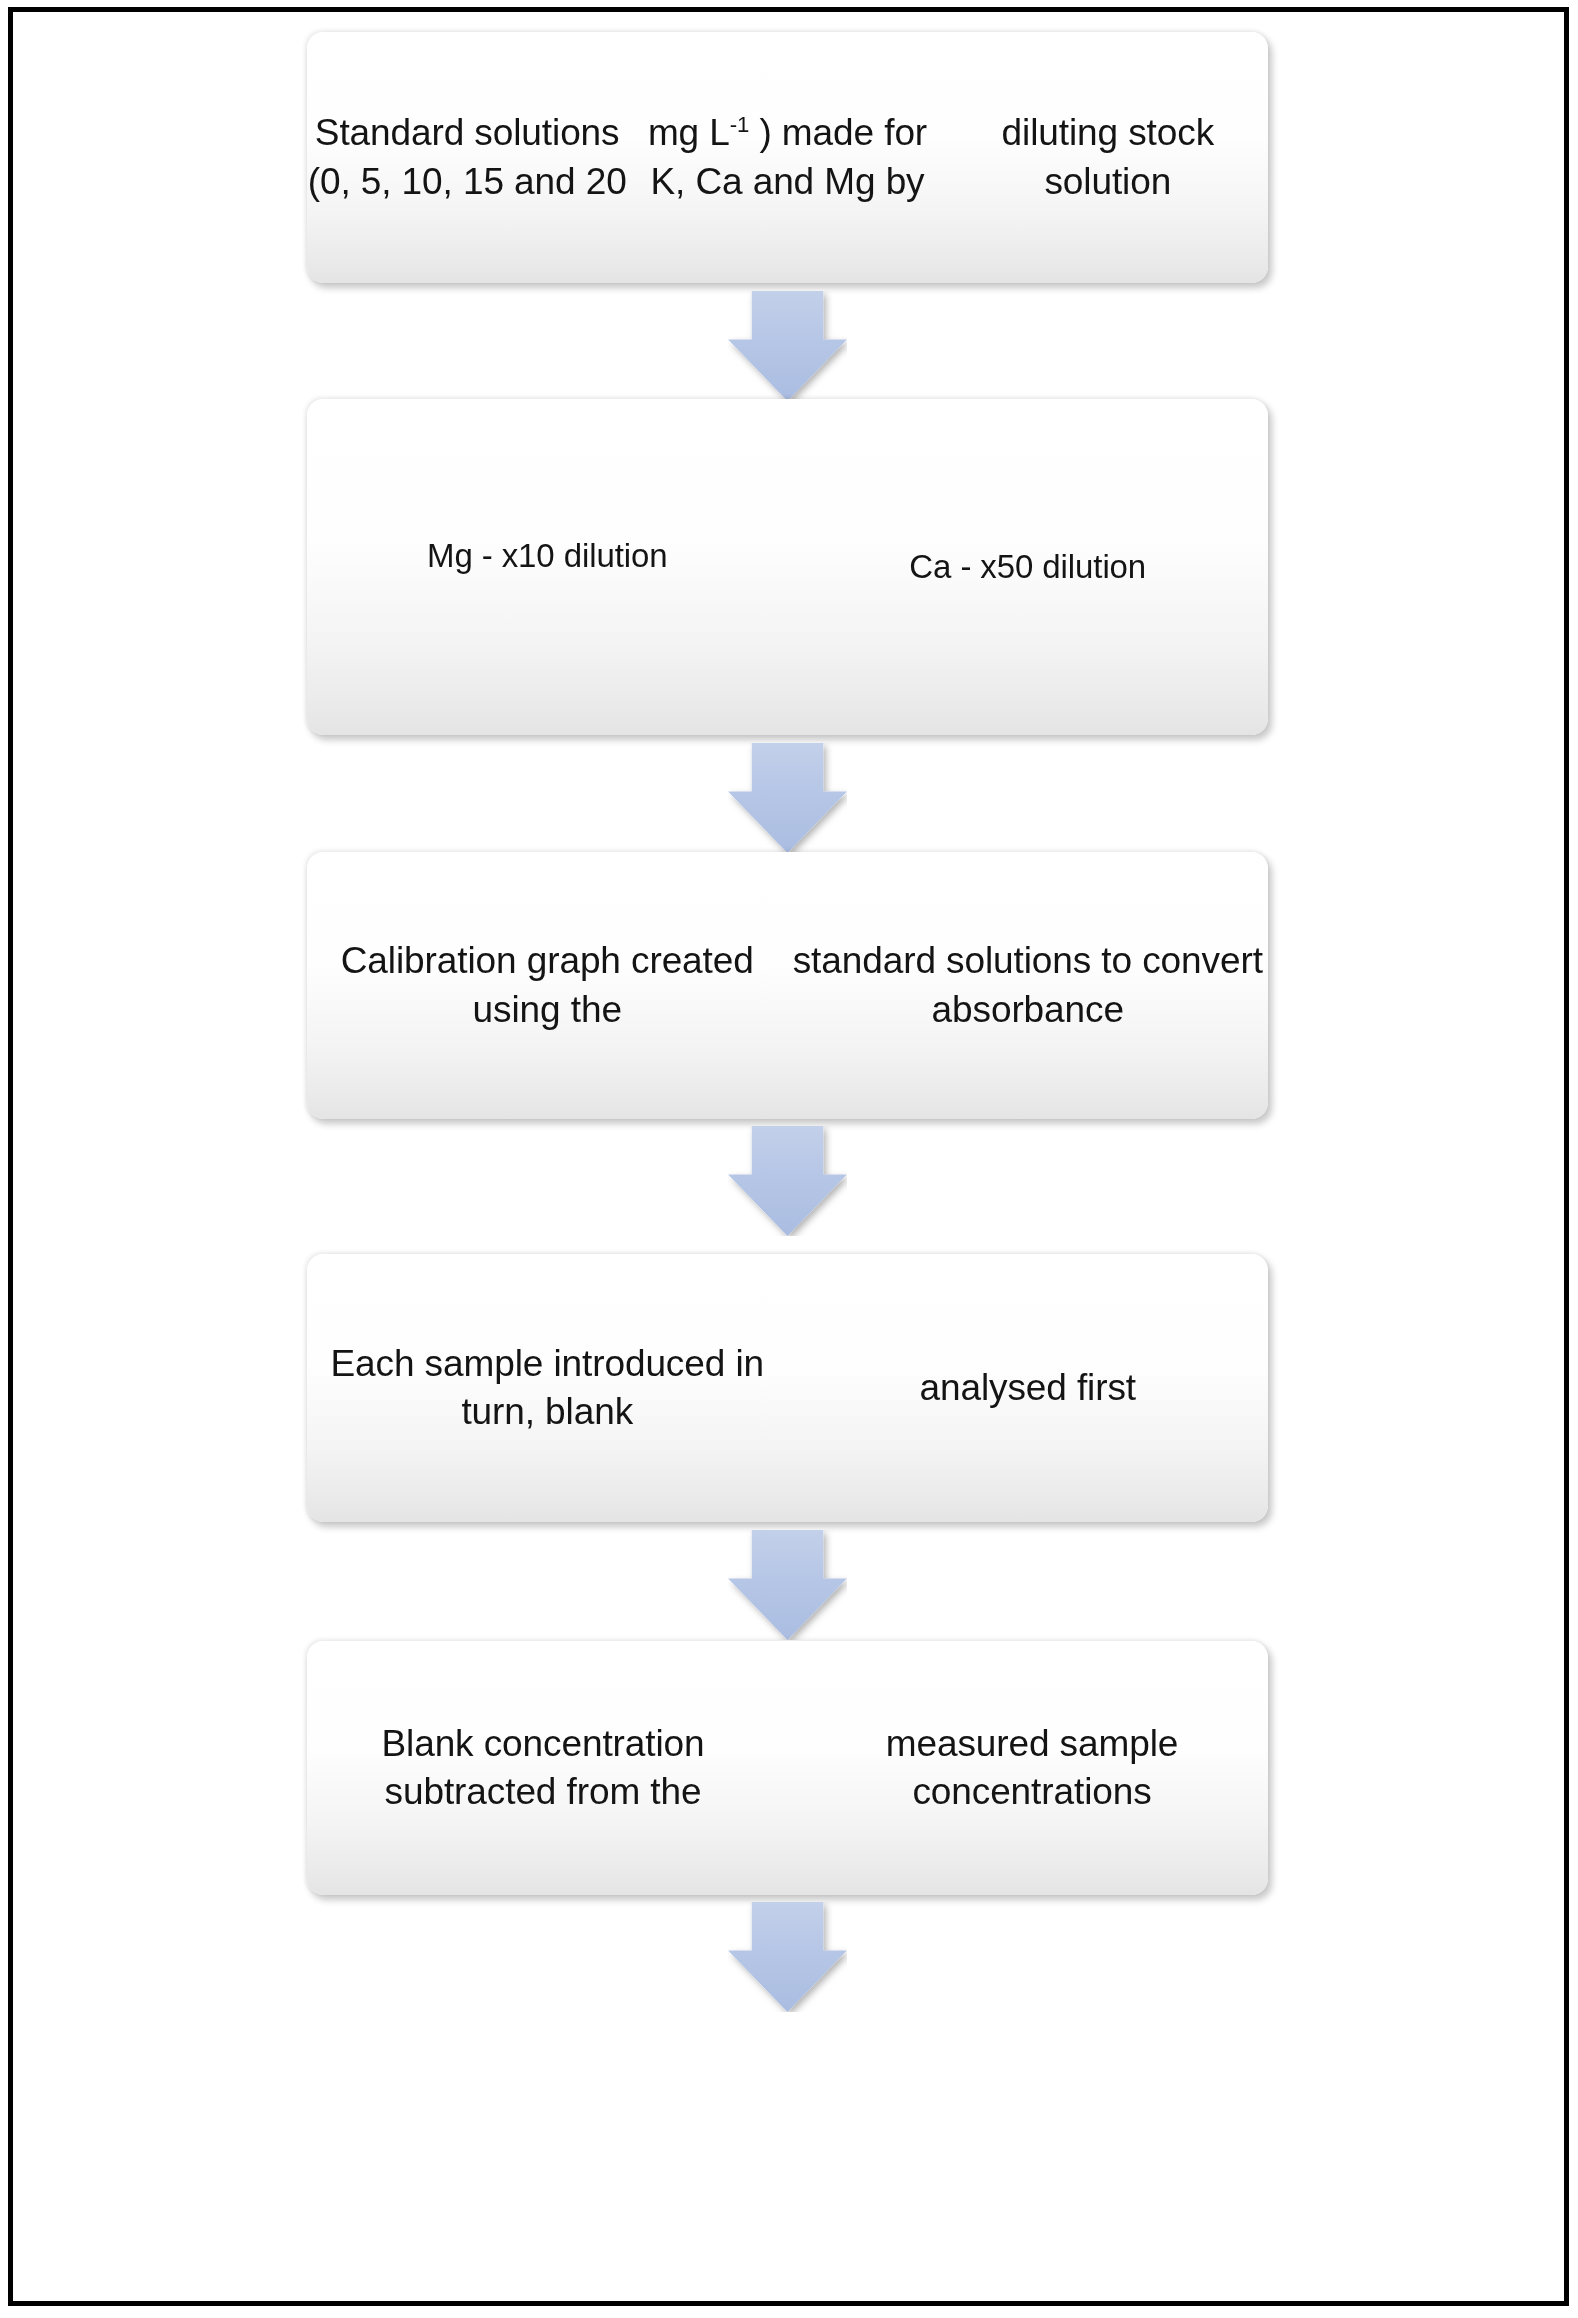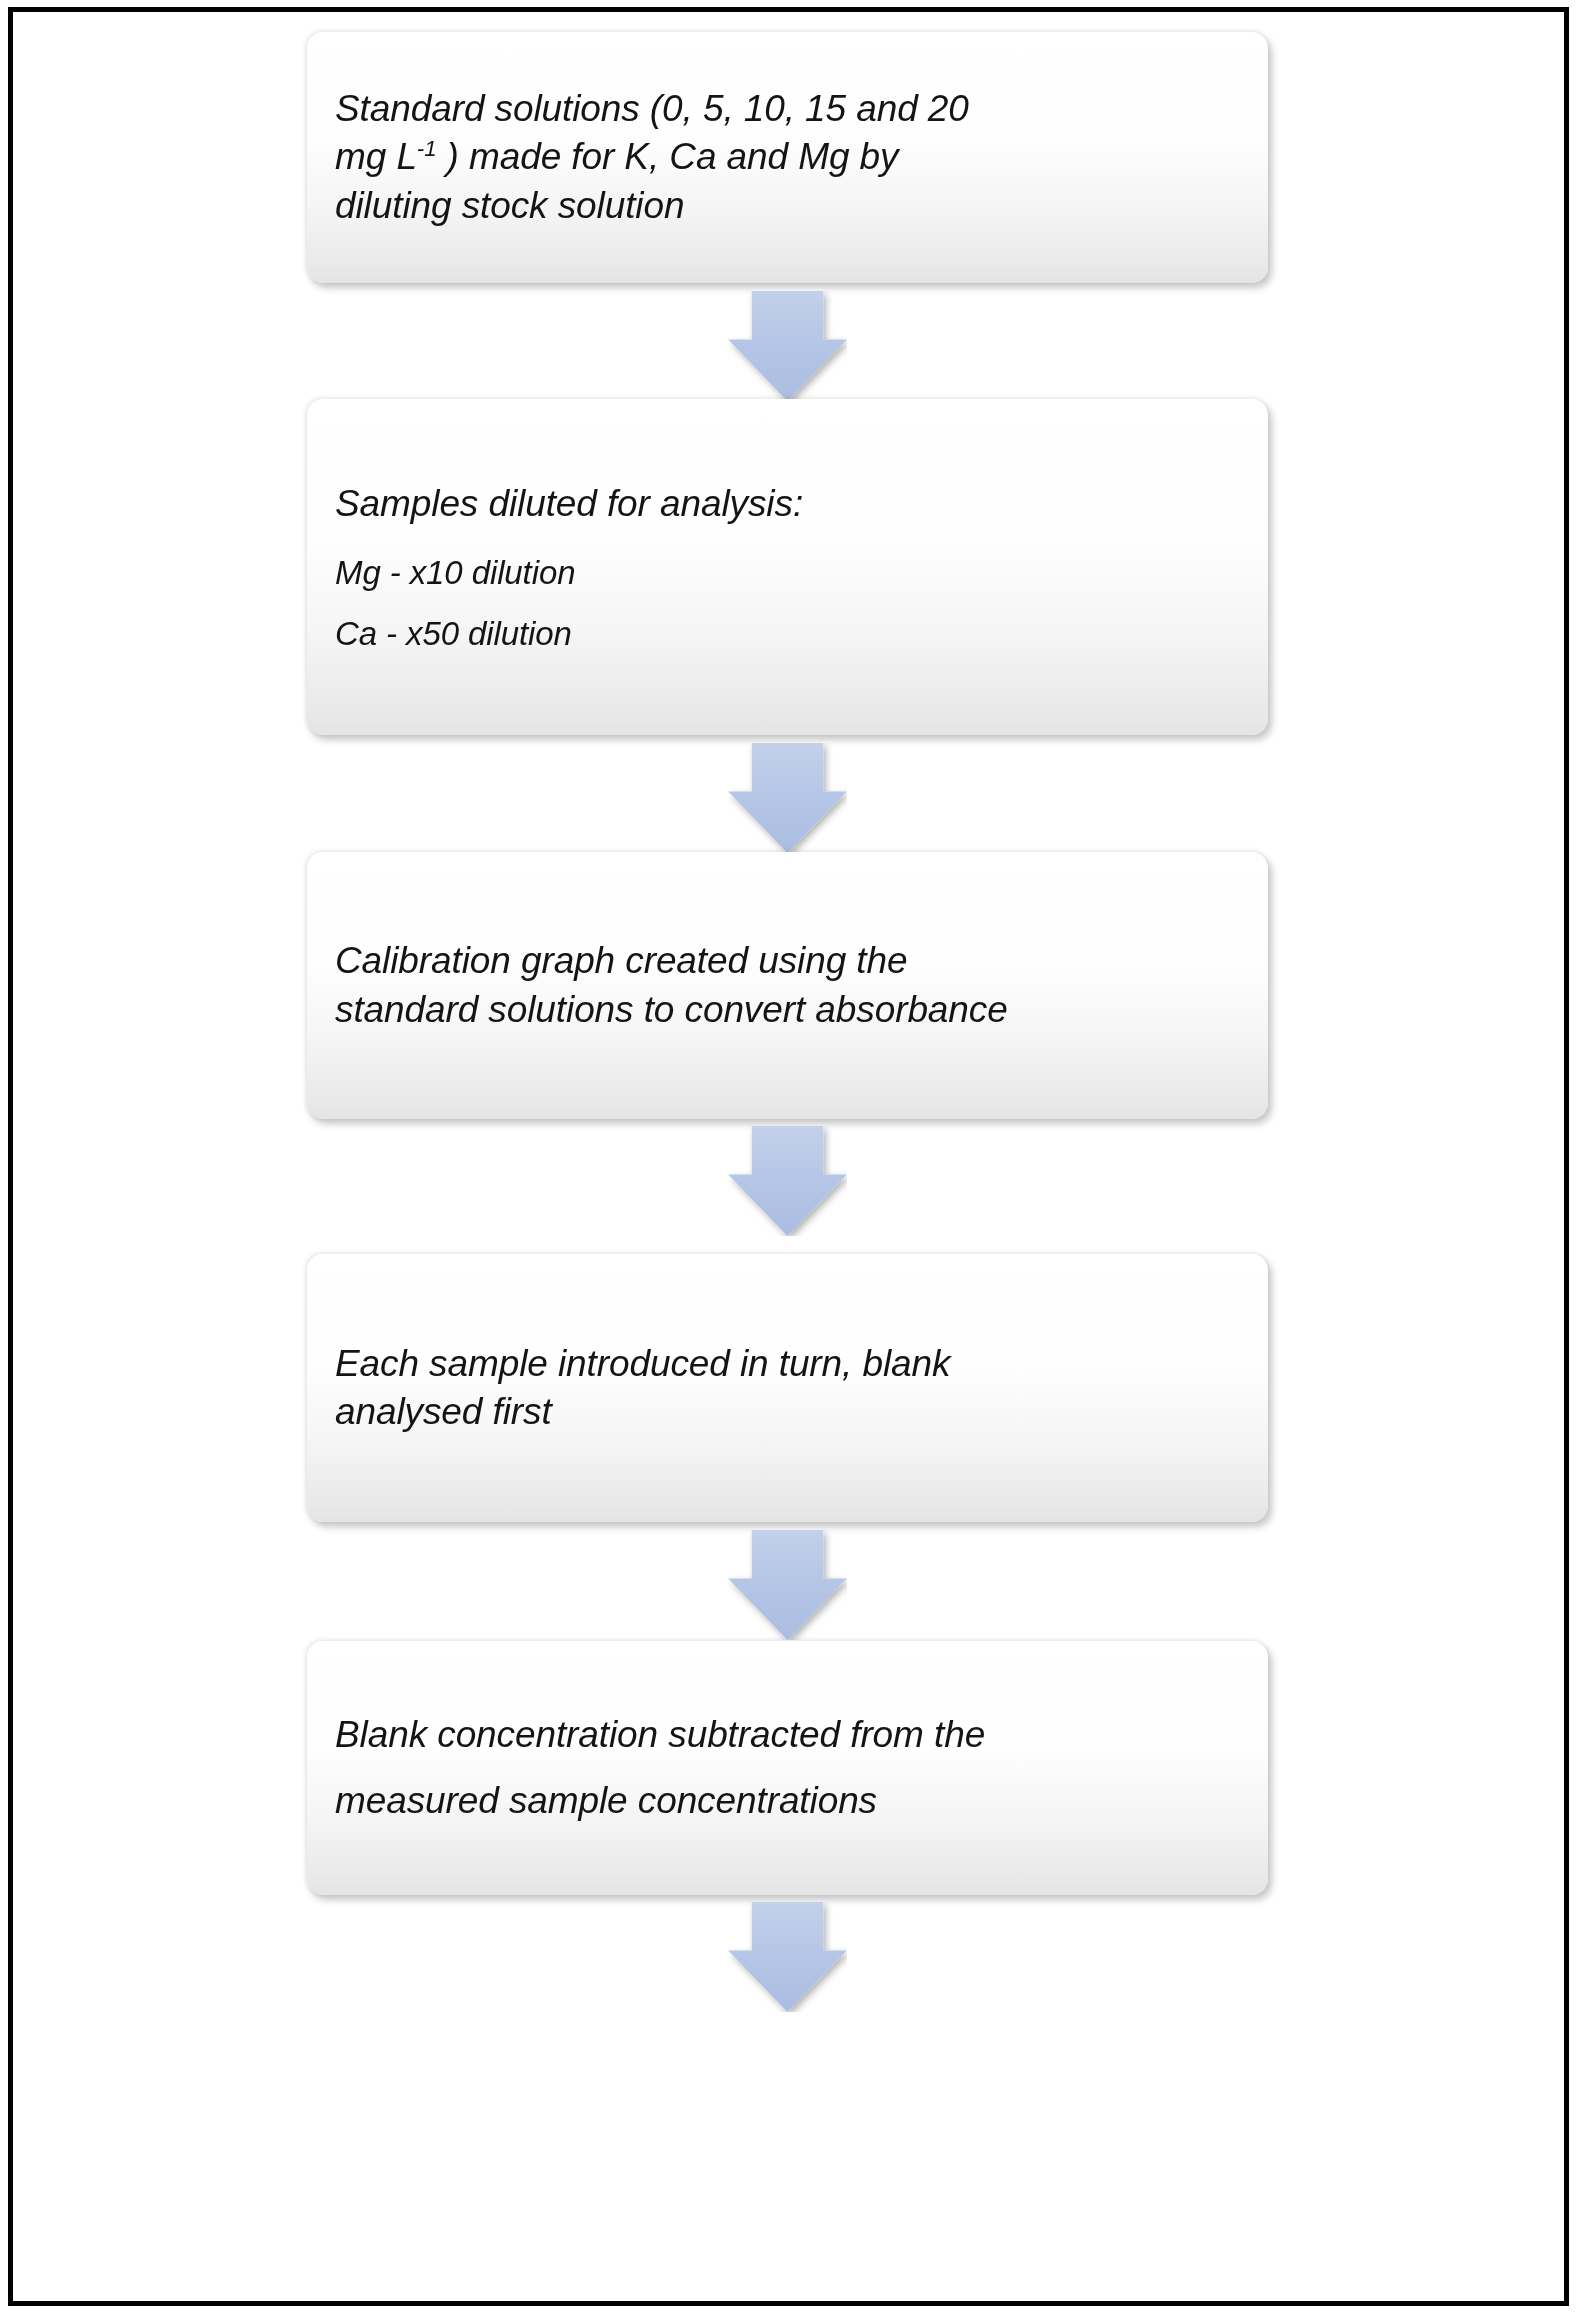--- a/index.html
+++ b/index.html
@@ -48,26 +48,25 @@
     border-radius: 16.6px;
     background: linear-gradient(to bottom,
                 #ffffff 0%,
                 #fefefe 42%,
                 #f4f4f4 72%,
                 #e9e9e9 93%,
                 #e4e4e4 100%);
     box-shadow: 3.3px 4.4px 7.7px rgba(0,0,0,0.22),
                 -1.7px -1.1px 4.4px rgba(0,0,0,0.07);
     display: flex;
-    flex-direction: column;
+    flex-direction: row;
     align-items: center;
     justify-content: center;
-    text-align: left;
+    text-align: center;
     color: #111111;
-    font-style: italic;
   }
 
   .node-text {
     display: block;
     width: 905px;
     font-size: 37px;
     line-height: 1.30;
     letter-spacing: -0.1px;
     color: #141414;
   }
@@ -139,21 +138,20 @@
           </linearGradient>
           <filter id="ashadow" x="-40%" y="-25%" width="190%" height="175%">
             <feDropShadow dx="5" dy="6" stdDeviation="7" flood-color="#000000" flood-opacity="0.30"></feDropShadow>
           </filter>
         </defs>
         <polygon points="43,0 173,0 173,88 216,88 108,200 0,88 43,88" fill="url(#agrad)" filter="url(#ashadow)"></polygon>
       </svg>
     </div>
 
     <div class="node" id="node-2">
-      <span class="node-text head">Samples diluted for analysis:</span>
       <span class="node-text sub">Mg - x10 dilution</span>
       <span class="node-text sub last">Ca - x50 dilution</span>
     </div>
 
     <div class="arrow-wrap" id="arrow-2">
       <svg viewBox="0 0 216 200" xmlns="http://www.w3.org/2000/svg" aria-hidden="true">
         <polygon points="43,0 173,0 173,88 216,88 108,200 0,88 43,88" fill="url(#agrad)" filter="url(#ashadow)"></polygon>
       </svg>
     </div>
 

